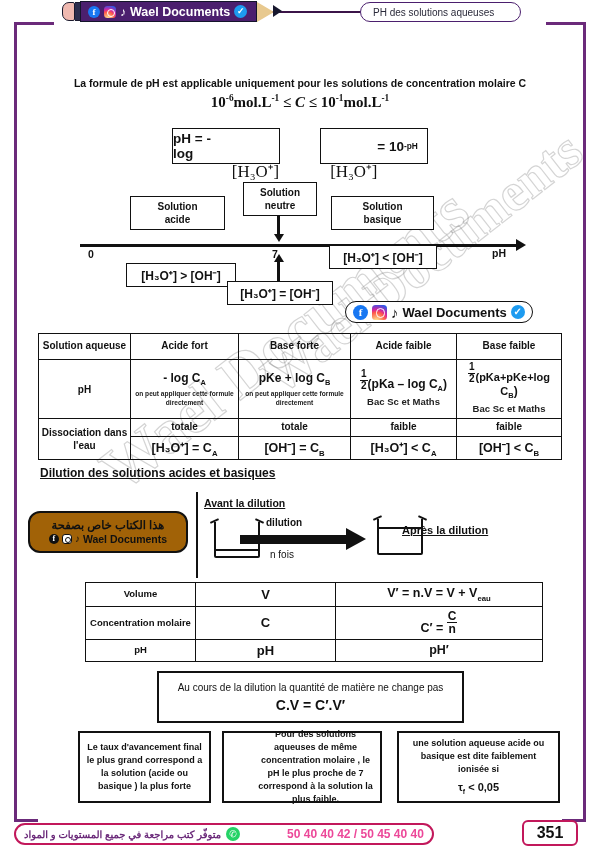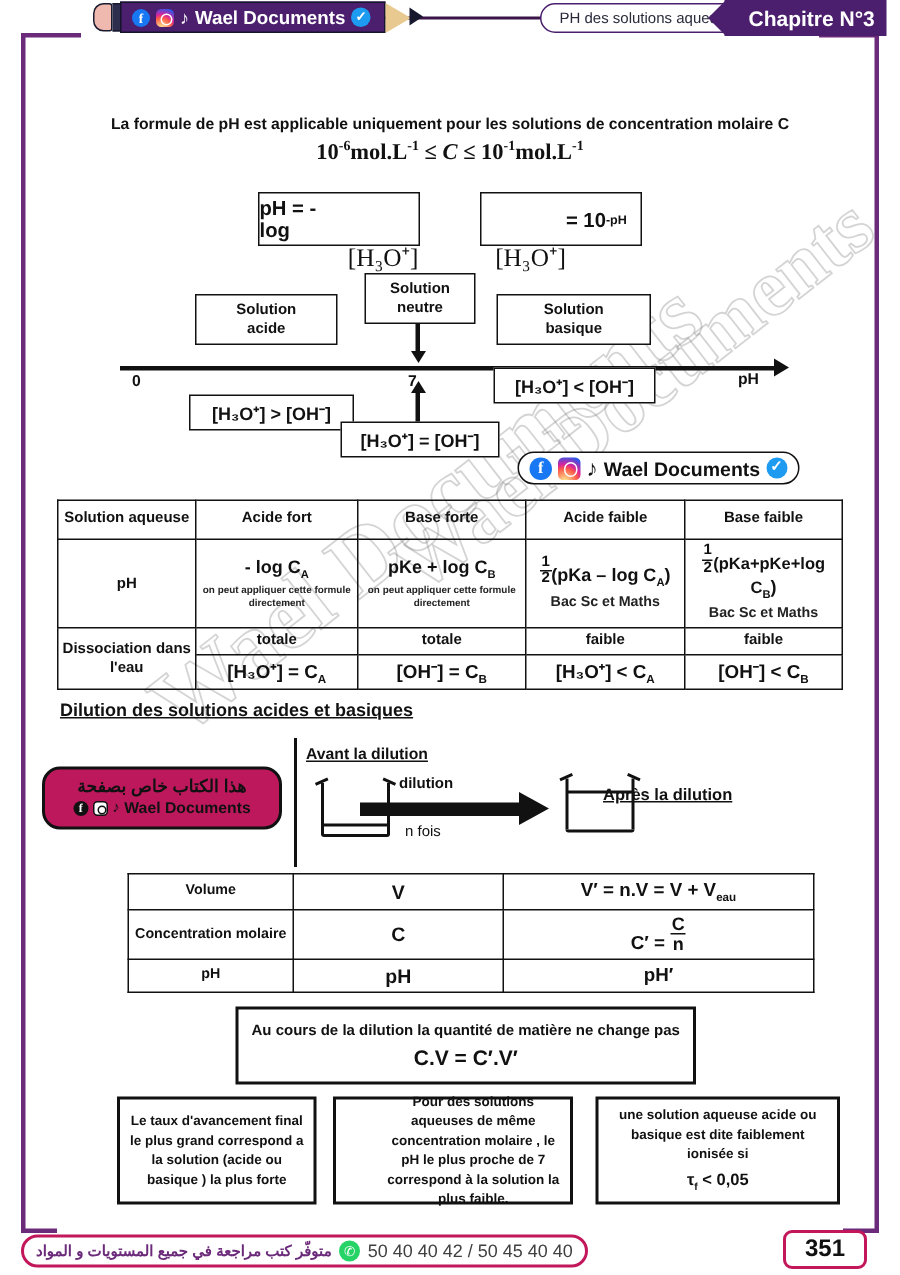--- a/index.html
+++ b/index.html
@@ -152,21 +152,21 @@
   .frac .den { display:block; line-height:1.05; padding:0 1px;}
   .c-diss { font-size:10px; line-height:1.25; }
   .c-val  { font-size:12.5px; }
   .rowlbl { font-size:10px; line-height:1.3; }
 
   
   .sect-title { position:absolute; left:40px; top:466px; font-size:12px; font-weight:bold;
                 color:#111; text-decoration:underline; }
   .arabic-note {
     position:absolute; left:28px; top:511px; width:160px; height:42px;
-    border:2px solid #111; border-radius:12px; background:#be185d;
+    border:2px solid #111; border-radius:12px; background:#a16207;
     display:flex; flex-direction:column; align-items:center; justify-content:center;
     font-size:11px; font-weight:bold; color:#111; line-height:1.3;
   }
   .arabic-note .ar { direction:rtl; font-size:11.5px; }
   .arabic-note .wl { display:flex; align-items:center; gap:3px; font-size:10.5px; }
   .arabic-note .ico-fb{width:10px;height:10px;font-size:8px;line-height:10px;background:#111;}
   .arabic-note .ico-ig{width:10px;height:10px;background:#fff;border:1.3px solid #111;border-radius:3px;}
   .arabic-note .ico-ig::after{left:2px;top:2px;width:4px;height:4px;border-color:#111;border-width:1.1px;}
   .arabic-note .ico-tt{color:#111;font-size:10px;line-height:10px;}
   .vdiv { position:absolute; left:196px; top:492px; width:2px; height:86px; background:#111; }
@@ -205,42 +205,42 @@
   .d-lbl { width:110px; font-size:9.5px; line-height:1.25; }
   .d-mid { width:140px; font-size:13px; }
   .d-big { font-size:12.5px; }
 
   .note-box {
     position:absolute; left:157px; top:671px; width:307px; height:52px;
     border:2.4px solid #111; background:#fff;
     display:flex; flex-direction:column; align-items:center; justify-content:center; gap:4px;
     color:#111;
   }
-  .note-box .l1 { font-size:10px; font-weight:bold;text-align:right; }
+  .note-box .l1 { font-size:10px; font-weight:normal;text-align:right; }
   .note-box .l2 { font-size:14px; font-weight:bold; }
 
   .bbox {
     position:absolute; border:2.2px solid #111; background:#fff;
     display:flex; flex-direction:column; align-items:center; justify-content:center;
     text-align:center; font-size:9px; font-weight:bold; color:#111; line-height:1.45;
     padding:3px 5px;
   }
   .bb1 { left:78px;  top:731px; width:133px; height:72px; }
   .bb2 { left:222px; top:731px; width:160px; height:72px;padding-left:32px; }
   .bb3 { left:397px; top:731px; width:163px; height:72px; }
   .tau { font-size:11px; margin-top:3px; }
 
   
   .footer-pill {
     position:absolute; left:14px; top:823px; height:22px;
     border:2px solid #c2185b; border-radius:11px; background:#fff;
     display:flex; align-items:center; gap:5px; padding:0 8px;
     direction:rtl;
   }
-  .f-phone { color:#404040; font-weight:normal; font-size:12px; direction:ltr; }
+  .f-phone { color:#ec4899; font-weight:bold; font-size:12px; direction:ltr;margin-left:42px; }
   .wa { width:14px; height:14px; border-radius:50%; background:#25d366; color:#fff;
         font-size:9px; line-height:14px; text-align:center; }
   .f-ar { color:#6b2a7a; font-weight:bold; font-size:10px;text-align:center; }
   .page-num {
     position:absolute; right:22px; top:820px; width:56px; height:26px;
     border:2px solid #c2185b; border-radius:6px; background:#fff;
     display:flex; align-items:center; justify-content:center;
     font-size:16px; font-weight:bold; color:#111;
   }
 
@@ -281,21 +281,20 @@
         <span class="ico ico-tt">♪</span>
         <span>Wael Documents</span>
         <span class="verified">✓</span>
       </div>
       <div class="pencil-tip">
         <div class="pencil-lead"></div>
       </div>
     </div>
 
     <div class="hdr-topic">PH des solutions aqueuses</div>
-    <div class="hdr-chap">Chapitre N°3</div>
   </div>
 
   <div class="intro1">La formule de pH est applicable uniquement pour les solutions de concentration molaire C</div>
   <div class="intro2">
     <span>10</span><sup>-6</sup><span>mol.L</span><sup>-1</sup>
     <span>≤</span>
     <em style="font-style:italic">C</em>
     <span>≤</span>
     <span>10</span><sup>-1</sup><span>mol.L</span><sup>-1</sup>
   </div>

